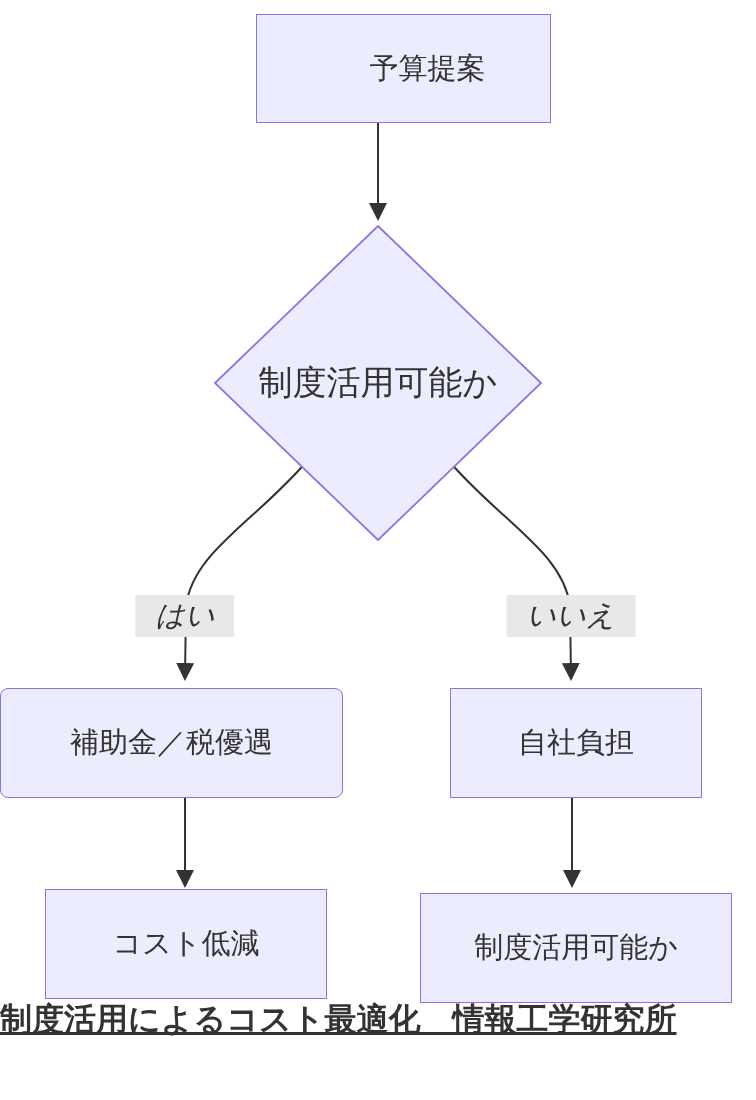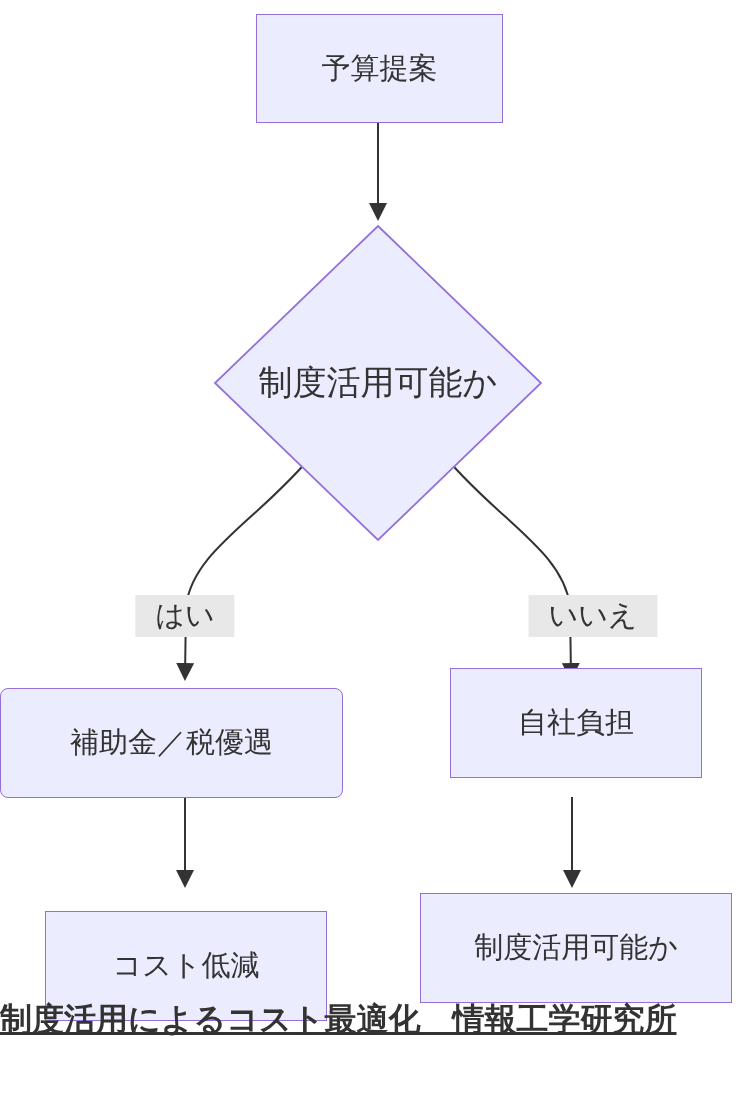--- a/index.html
+++ b/index.html
@@ -25,20 +25,21 @@
     font-size: 29px;
     color: #333333;
   }
   .edge-label {
     position: absolute;
     transform: translate(-50%, -50%);
     background: #e8e8e8;
     padding: 1px 20px;
     font-size: 29px;
     white-space: nowrap;
+    font-style: italic;
   }
   .diamond-label {
     position: absolute;
     transform: translate(-50%, -50%);
     font-size: 34px;
     white-space: nowrap;
   }
   .caption {
     position: absolute;
     left: 0;
@@ -60,39 +61,39 @@
     </marker>
   </defs>
   <path class="edge" d="M378,121 L378,217" marker-end="url(#arrowhead)"></path>
   <path class="edge" d="M308,460 C255,522 193,552 186,606 L185,677" marker-end="url(#arrowhead)"></path>
   <path class="edge" d="M448,460 C501,522 563,552 570,606 L571,677" marker-end="url(#arrowhead)"></path>
   <path class="edge" d="M185,797 L185,884" marker-end="url(#arrowhead)"></path>
   <path class="edge" d="M572,797 L572,884" marker-end="url(#arrowhead)"></path>
   <polygon class="diamond" points="378,226 541,383 378,540 215,383"></polygon>
 </svg>
 
-<div class="node" style="left:256px; top:14px; width:245px; height:107px;">
+<div class="node" style="left:256px; top:14px; width:245px; height:107px;padding-left:48px;">
   <span>予算提案</span>
 </div>
 
 <div class="diamond-label" style="left:378px; top:383px;">制度活用可能か</div>
 
 <div class="edge-label" style="left:185px; top:616px;">はい</div>
 
-<div class="edge-label" style="left:593px; top:616px;">いいえ</div>
+<div class="edge-label" style="left:571px; top:616px;">いいえ</div>
 
 <div class="node" style="left:0; top:688px; width:341px; height:108px;border-radius:8px;">
   <span>補助金／税優遇</span>
 </div>
 
-<div class="node" style="left:450px; top:668px; width:250px; height:108px;">
+<div class="node" style="left:450px; top:688px; width:250px; height:108px;">
   <span>自社負担</span>
 </div>
 
-<div class="node" style="left:45px; top:911px; width:280px; height:108px;align-items:center;">
+<div class="node" style="left:45px; top:889px; width:280px; height:108px;align-items:center;">
   <span>コスト低減</span>
 </div>
 
 <div class="node" style="left:420px; top:893px; width:310px; height:108px;">
   <span>制度活用可能か</span>
 </div>
 
 <div class="caption">制度活用によるコスト最適化　情報工学研究所</div>
 
 </body></html>

